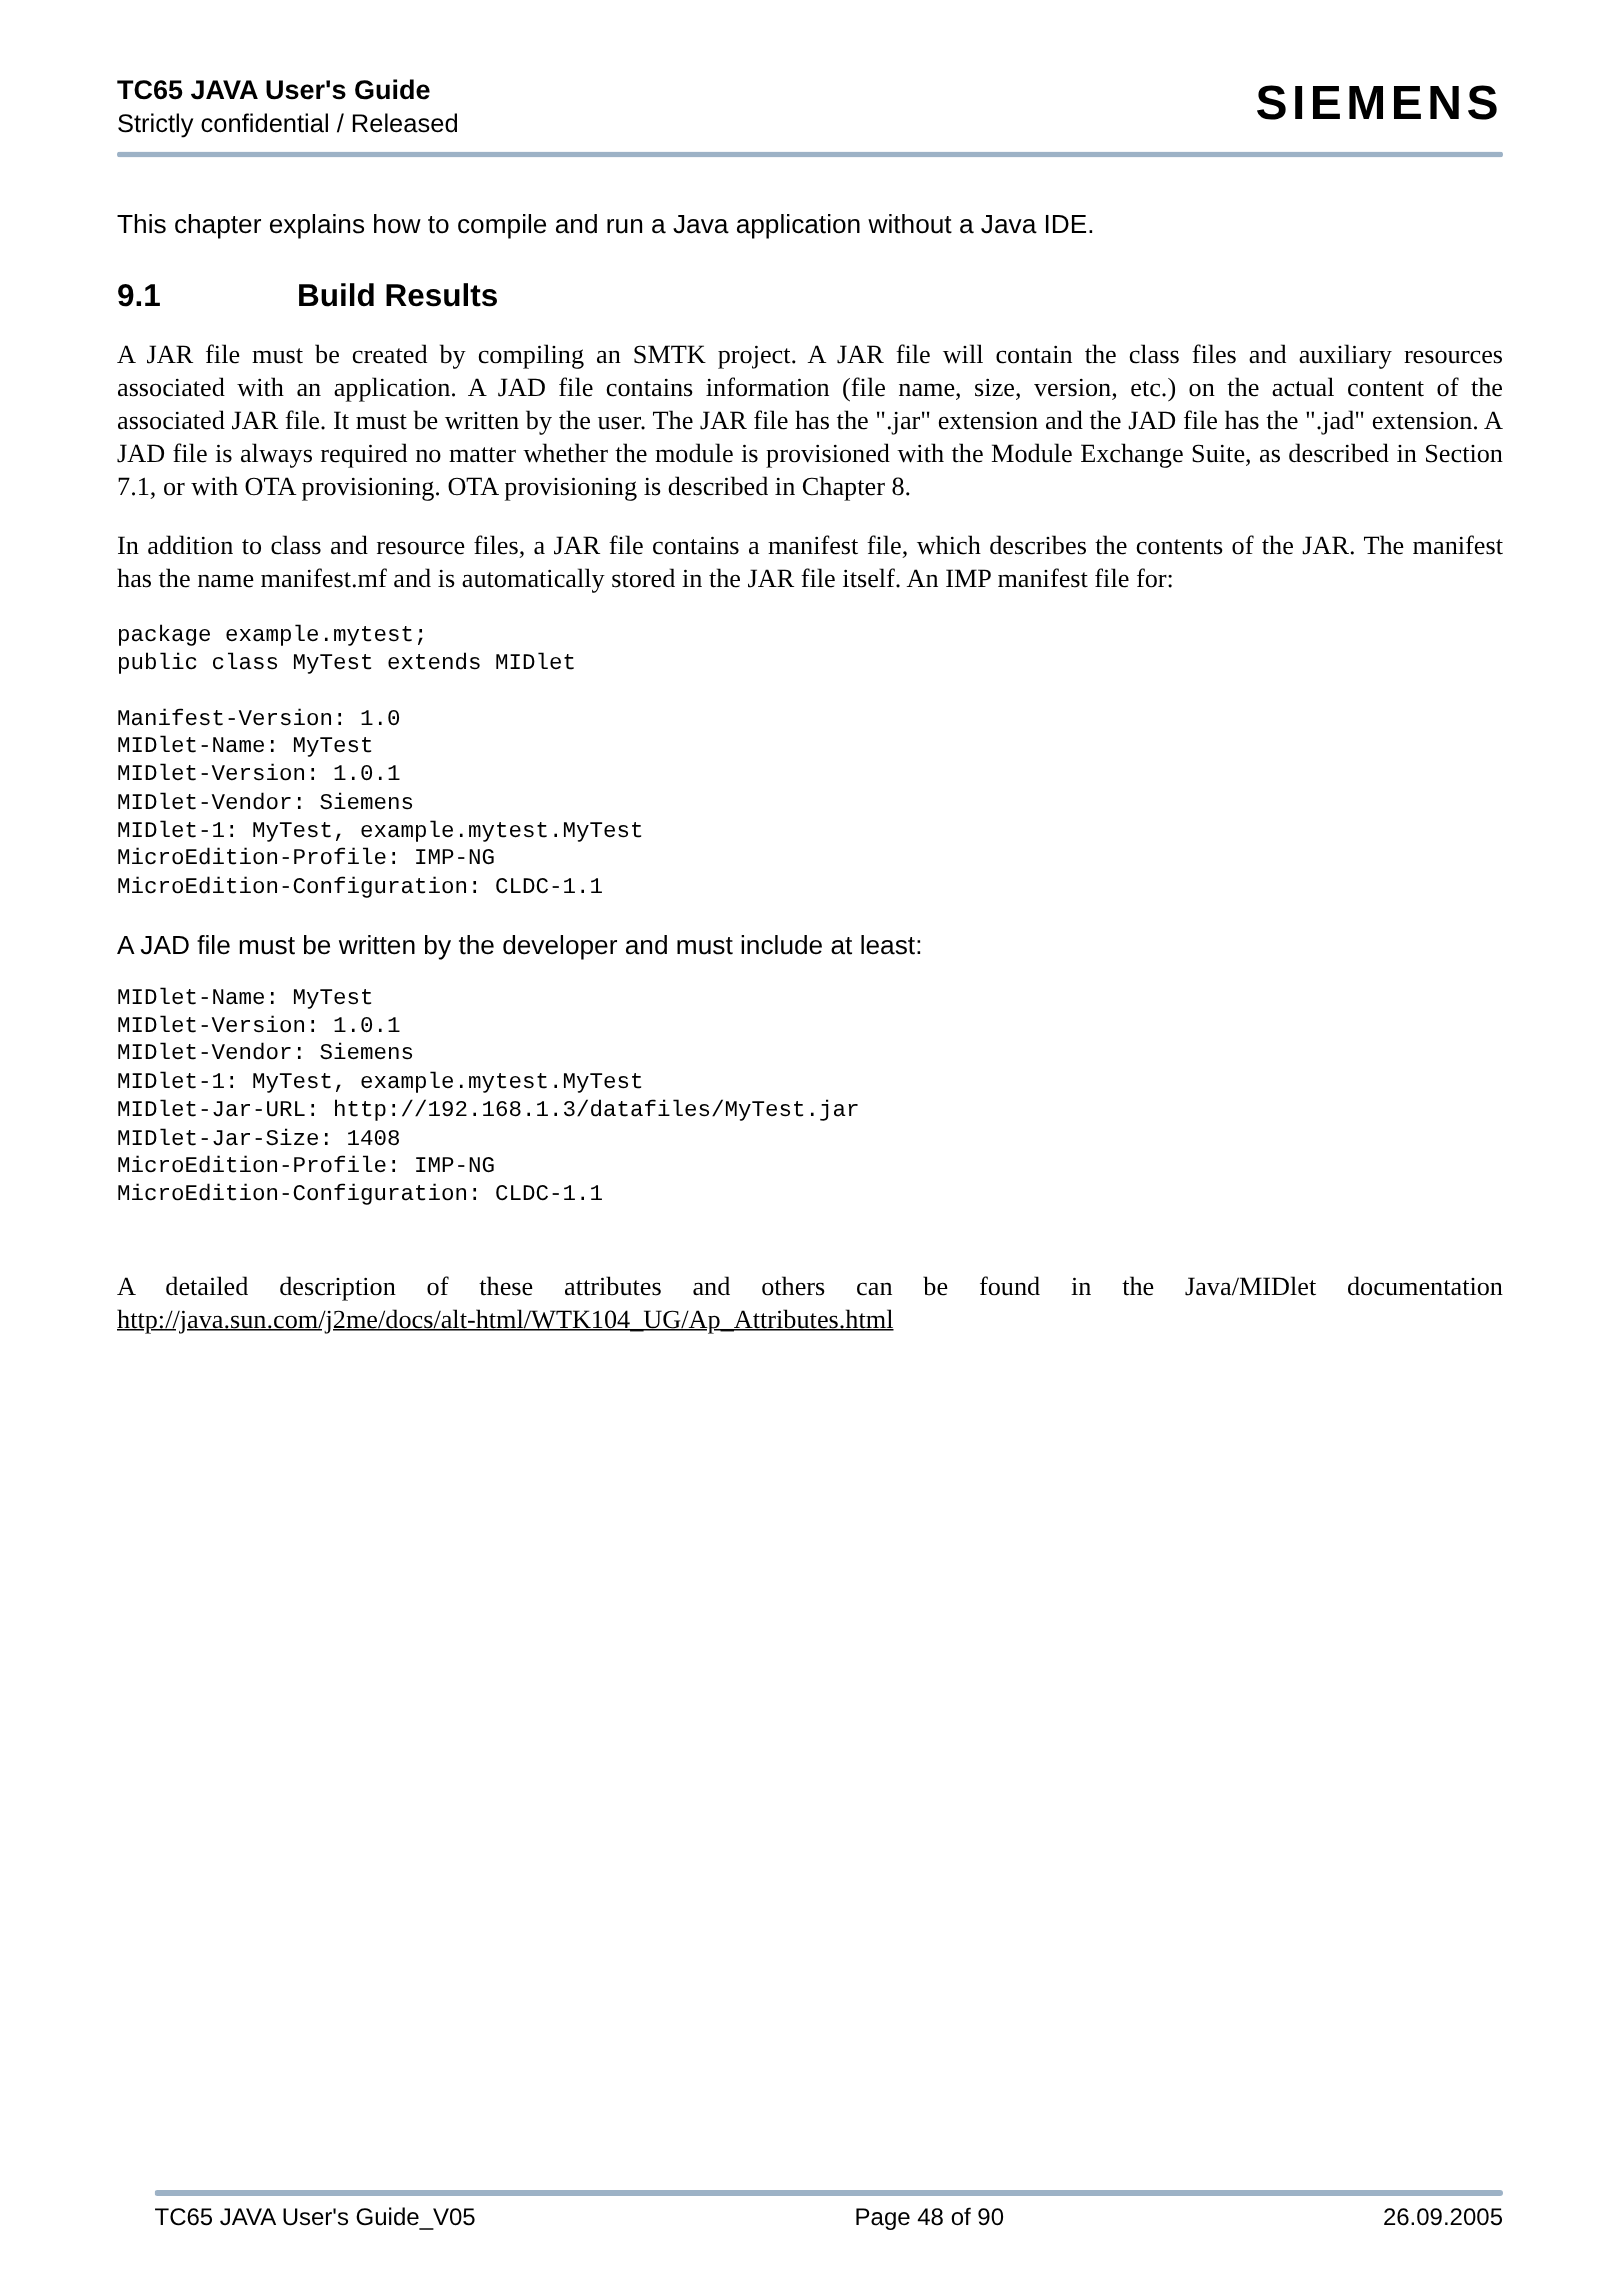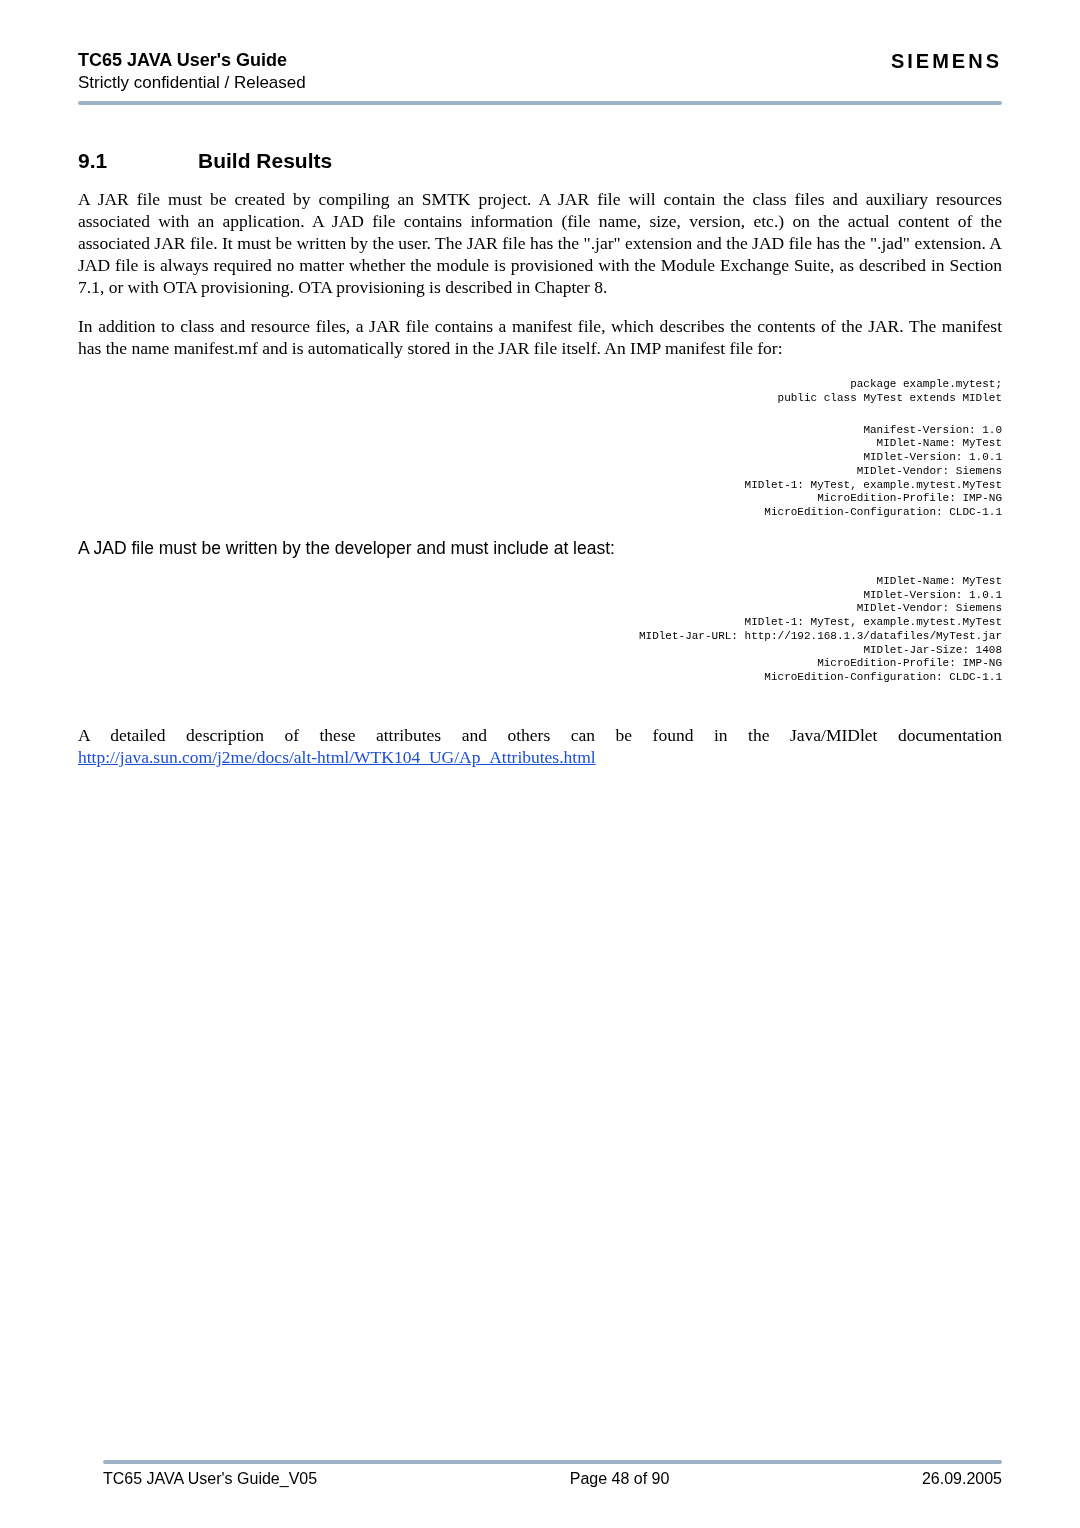--- a/index.html
+++ b/index.html
@@ -2,49 +2,50 @@
 <html><head>
 <meta charset="utf-8">
 <style>
   * { box-sizing: border-box; margin: 0; padding: 0; border-radius: 25px; }
   html, body { width: 1080px; height: 1528px; background: #fff; font-family: Arial, Helvetica, sans-serif; color: #000; }
   .page { width: 1080px; height: 1528px; padding: 50px 78px 40px 78px; position: relative; display: flex; flex-direction: column; }
   .header { display: flex; justify-content: space-between; align-items: flex-start; padding-bottom: 4px; }
   .header-left { display: flex; flex-direction: column; gap: 2px; }
   .doc-title { font-weight: bold; font-size: 18px; }
   .doc-subtitle { font-size: 17px; }
-  .brand { font-weight: 900; font-size: 20px; letter-spacing: 3px; font-family: Arial, Helvetica, sans-serif; }
+  .brand { font-weight: 900; font-size: 32px; letter-spacing: 3px; font-family: Arial, Helvetica, sans-serif; }
   .rule-top { border-top: 4px solid #9db2c6; margin-top: 4px; margin-bottom: 34px; }
   .section-h1 { font-weight: bold; font-size: 26px; margin-bottom: 18px; }
   .section-h1 .num { display: inline-block; width: 120px; }
   p.body { font-size: 17.5px; line-height: 1.25; margin-bottom: 18px; text-align: justify; font-family: Liberation Serif, serif; }
   .section-h2 { font-weight: bold; font-size: 21px; margin-top: 10px; margin-bottom: 16px; }
   .section-h2 .num { display: inline-block; width: 120px; }
-  pre.code { font-family: "Courier New", monospace; font-size: 11px; line-height: 1.25; white-space: pre; margin-bottom: 18px; text-align: right; }
+  pre.code { font-family: "Courier New", monospace; font-size: 15px; line-height: 1.25; white-space: pre; margin-bottom: 18px; }
   p.intro { font-size: 17.5px; margin-bottom: 16px; }
-  .link { color: #1d4ed8; text-decoration: underline; }
+  .link { color: #000000; text-decoration: underline; }
   .footer { margin-top: auto; margin-left: 25px; }
   .rule-bottom { border-top: 4px solid #9db2c6; margin-bottom: 6px; }
   .footer-row { display: flex; justify-content: space-between; font-size: 16px; }
 </style>
 </head>
 <body>
 
 <div class="page">
 
   <div class="header">
     <div class="header-left">
       <div class="doc-title">TC65 JAVA User's Guide</div>
       <div class="doc-subtitle">Strictly confidential / Released</div>
     </div>
     <div class="brand">SIEMENS</div>
   </div>
   <div class="rule-top"></div>
 
 
+  <p class="intro">This chapter explains how to compile and run a Java application without a Java IDE.</p>
 
   <h2 class="section-h2">
     <span class="num">9.1</span><span>Build Results</span>
   </h2>
 
   <p class="body">A JAR file must be created by compiling an SMTK project. A JAR file will contain the class files and auxiliary resources associated with an application. A JAD file contains information (file name, size, version, etc.) on the actual content of the associated JAR file. It must be written by the user. The JAR file has the ".jar" extension and the JAD file has the ".jad" extension. A JAD file is always required no matter whether the module is provisioned with the Module Exchange Suite, as described in Section 7.1, or with OTA provisioning. OTA provisioning is described in Chapter 8.</p>
 
   <p class="body">In addition to class and resource files, a JAR file contains a manifest file, which describes the contents of the JAR. The manifest has the name manifest.mf and is automatically stored in the JAR file itself. An IMP manifest file for:</p>
 
   <pre class="code">package example.mytest;

